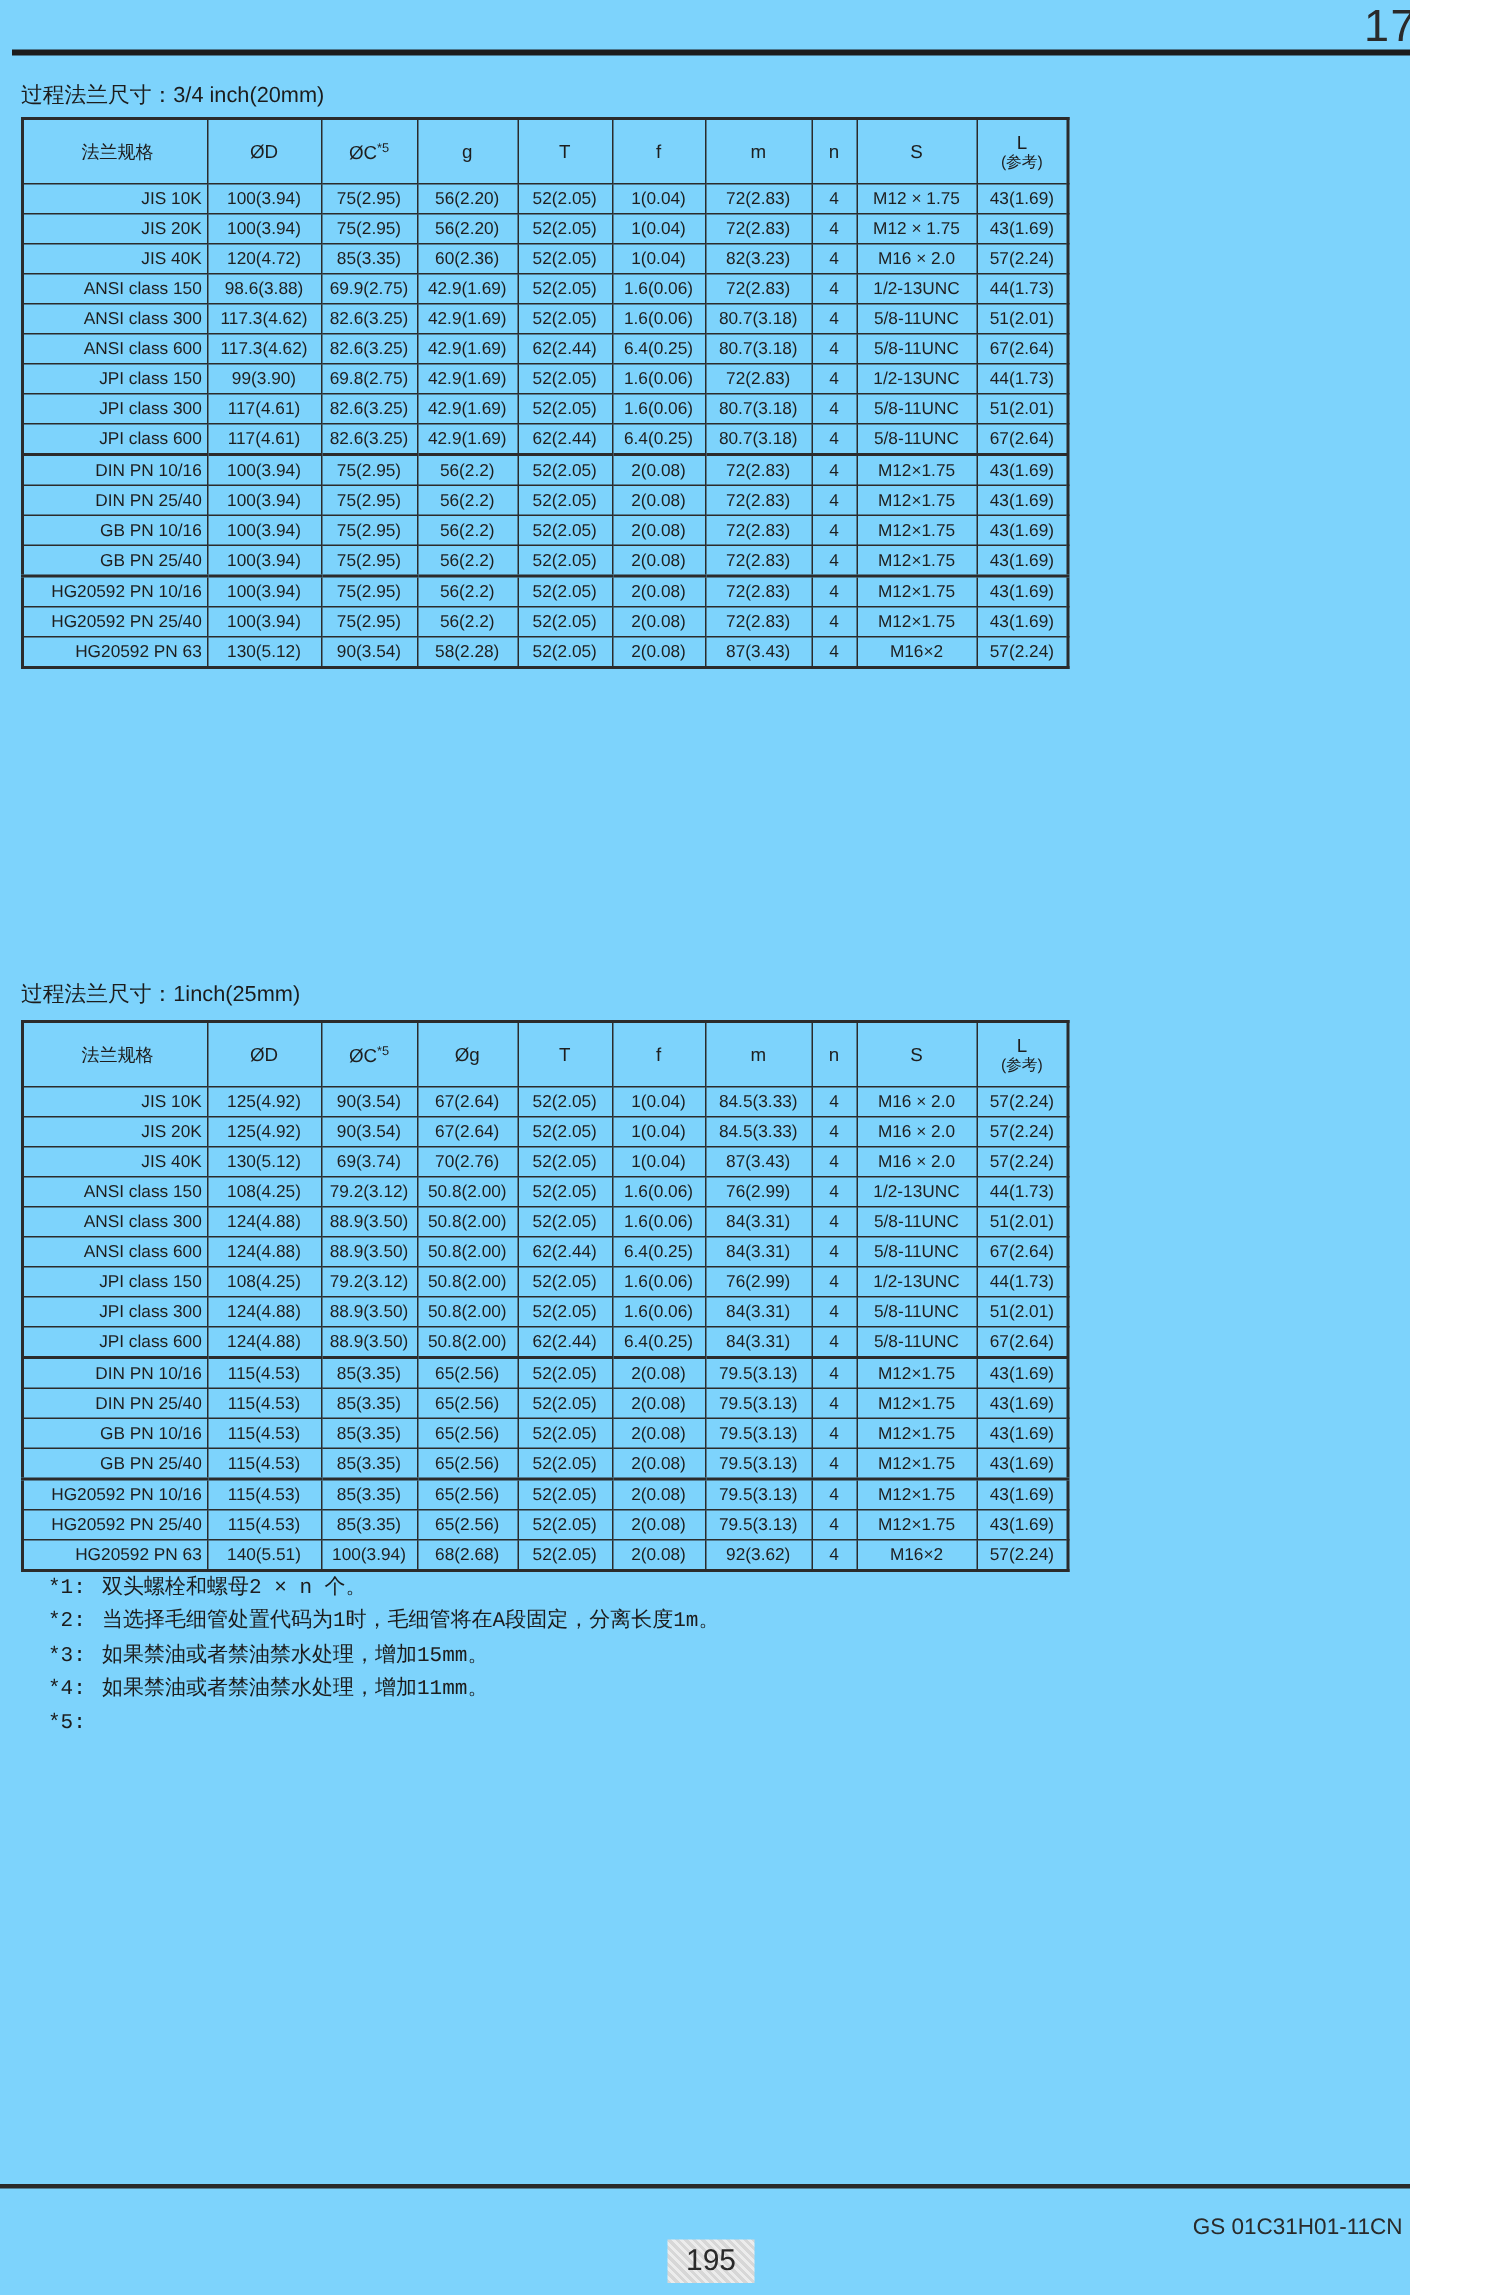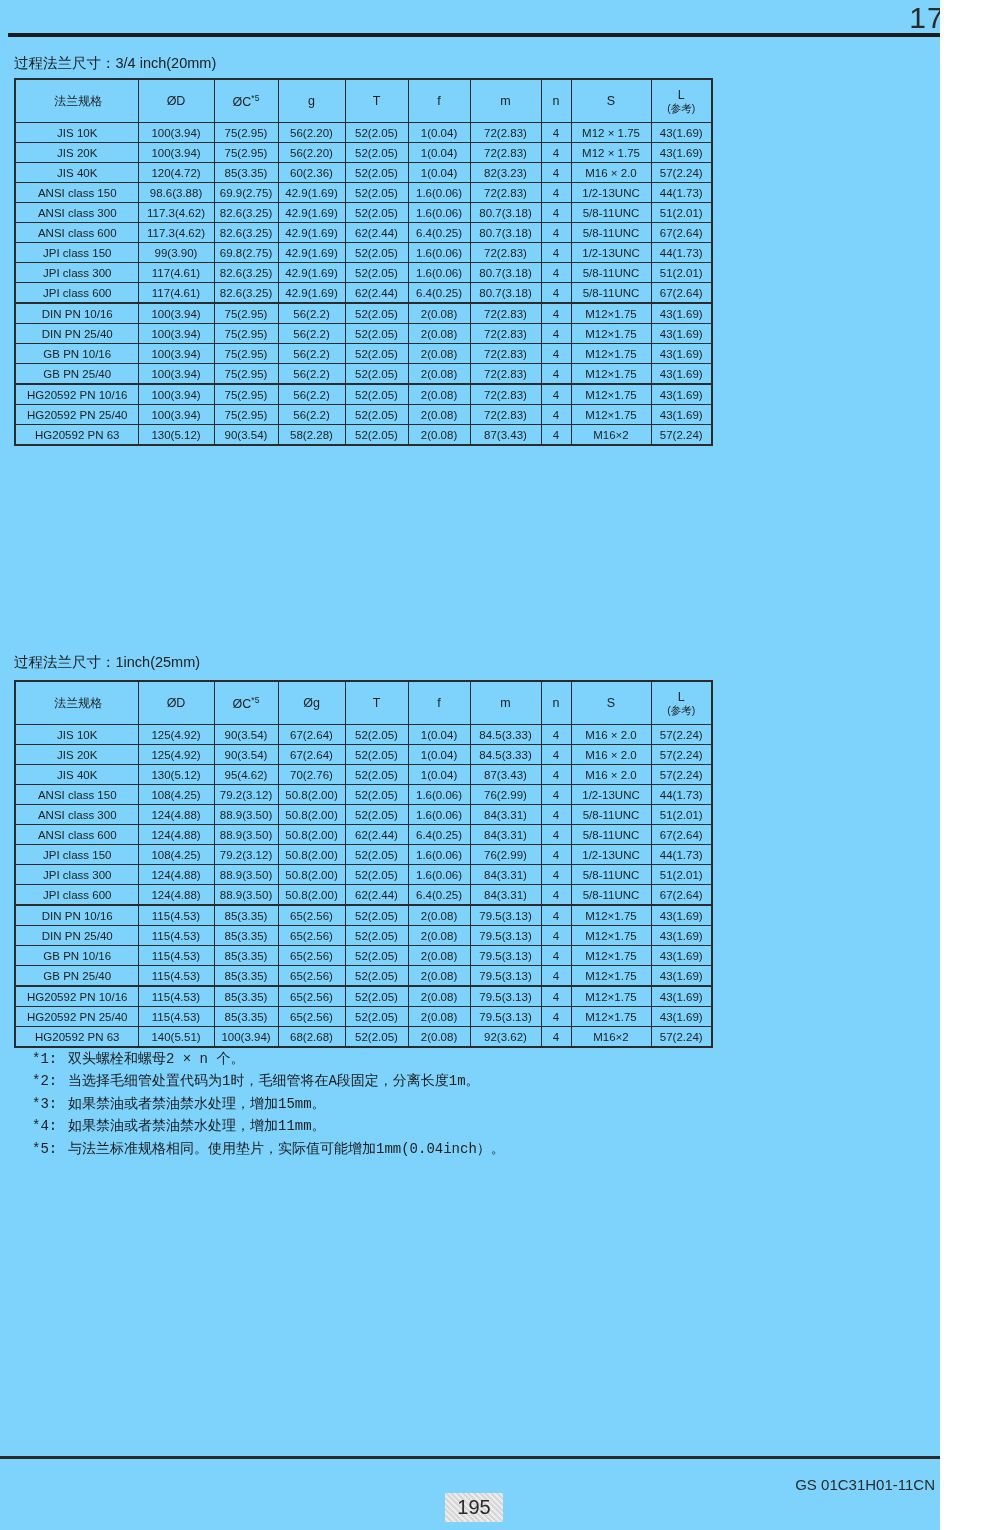--- a/index.html
+++ b/index.html
@@ -29,21 +29,21 @@
   table.spec col:nth-child(7){width:71px;}
   table.spec col:nth-child(8){width:30px;}
   table.spec col:nth-child(9){width:80px;}
   table.spec col:nth-child(10){width:61px;}
   table.spec th, table.spec td { border:1px solid #2b2b2b; white-space:nowrap; overflow:hidden; }
   table.spec th { height:42px; font-weight:normal; font-size:12.5px; padding:0 2px; }
   table.spec th:first-child { text-align:center; padding-left:5px; font-size:12px; }
   table.spec th sup { font-size:8.5px; vertical-align:super; }
   table.spec th .hsub { font-size:10.5px; line-height:11px; margin-top:1px; }
   table.spec td { height:19px; text-align:center; padding:0 3px; }
-  table.spec td:first-child { text-align:center; padding-left:4px; font-size:11.5px; }
+  table.spec td:first-child { text-align:right; padding-left:4px; font-size:11.5px; }
   table.spec tr.group-start td { border-top-width:2px; }
 
   .notes { position:absolute; left:32px; top:1048px; width:760px;
     font-family:"Liberation Mono","DejaVu Sans Mono",monospace; font-size:14px; color:#1c1c1c; }
   .note { display:flex; line-height:22.4px; }
   .note .nlabel { width:36px; flex:0 0 36px; }
   .note .ntext { white-space:nowrap; }
 
   .footer-rule { position:absolute; left:0; top:1456px; width:946px; height:3px; background:#2a2a2a; }
   .doc-number { position:absolute; top:1476px; left:645px; width:290px; text-align:right;
@@ -336,21 +336,21 @@
             <td>52(2.05)</td>
             <td>1(0.04)</td>
             <td>84.5(3.33)</td>
             <td>4</td>
             <td>M16 × 2.0</td>
             <td>57(2.24)</td>
           </tr>
           <tr>
             <td>JIS 40K</td>
             <td>130(5.12)</td>
-            <td>95(4.62)</td>
+            <td>69(3.74)</td>
             <td>70(2.76)</td>
             <td>52(2.05)</td>
             <td>1(0.04)</td>
             <td>87(3.43)</td>
             <td>4</td>
             <td>M16 × 2.0</td>
             <td>57(2.24)</td>
           </tr>
           <tr>
             <td>ANSI class 150</td>
@@ -524,21 +524,20 @@
     <div class="note">
       <span class="nlabel">*3:</span>
       <span class="ntext">如果禁油或者禁油禁水处理，增加15mm。</span>
     </div>
     <div class="note">
       <span class="nlabel">*4:</span>
       <span class="ntext">如果禁油或者禁油禁水处理，增加11mm。</span>
     </div>
     <div class="note">
       <span class="nlabel">*5:</span>
-      <span class="ntext">与法兰标准规格相同。使用垫片，实际值可能增加1mm(0.04inch）。</span>
     </div>
   </div>
 
   <div class="footer-rule"></div>
   <div class="doc-number">GS 01C31H01-11CN</div>
   <div class="footer-page">195</div>
 
 </div>
 
 </body></html>

